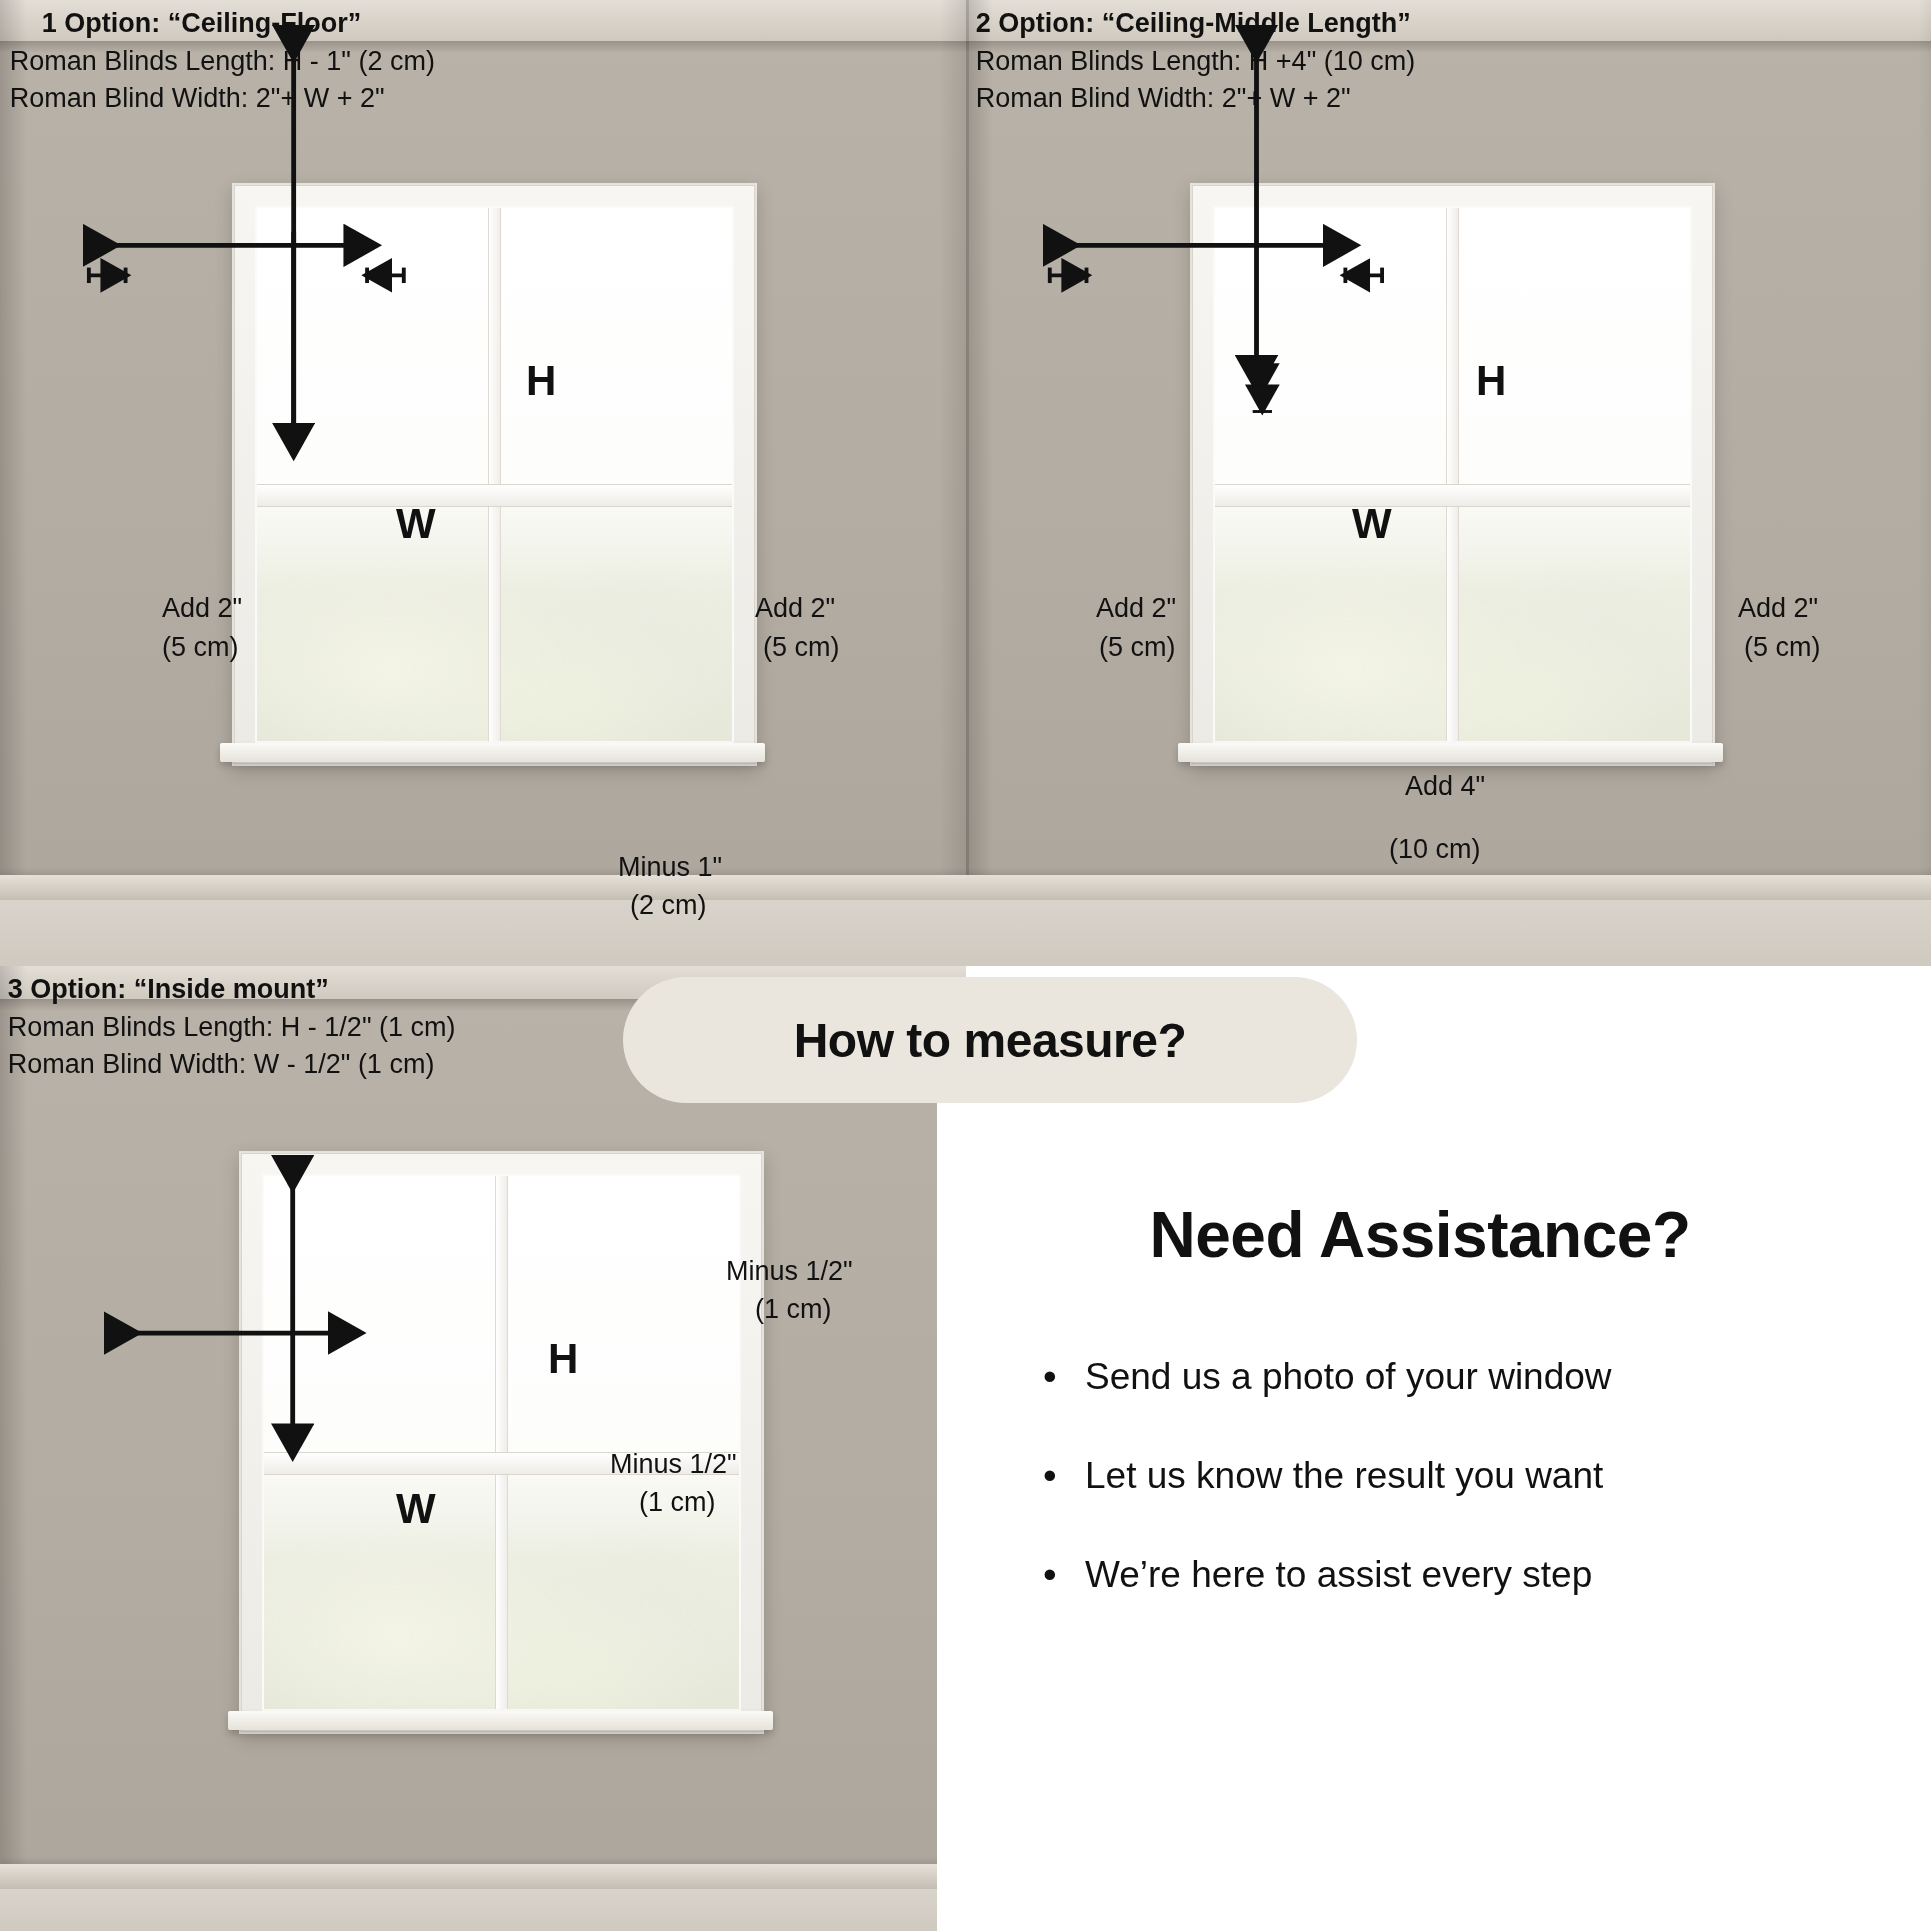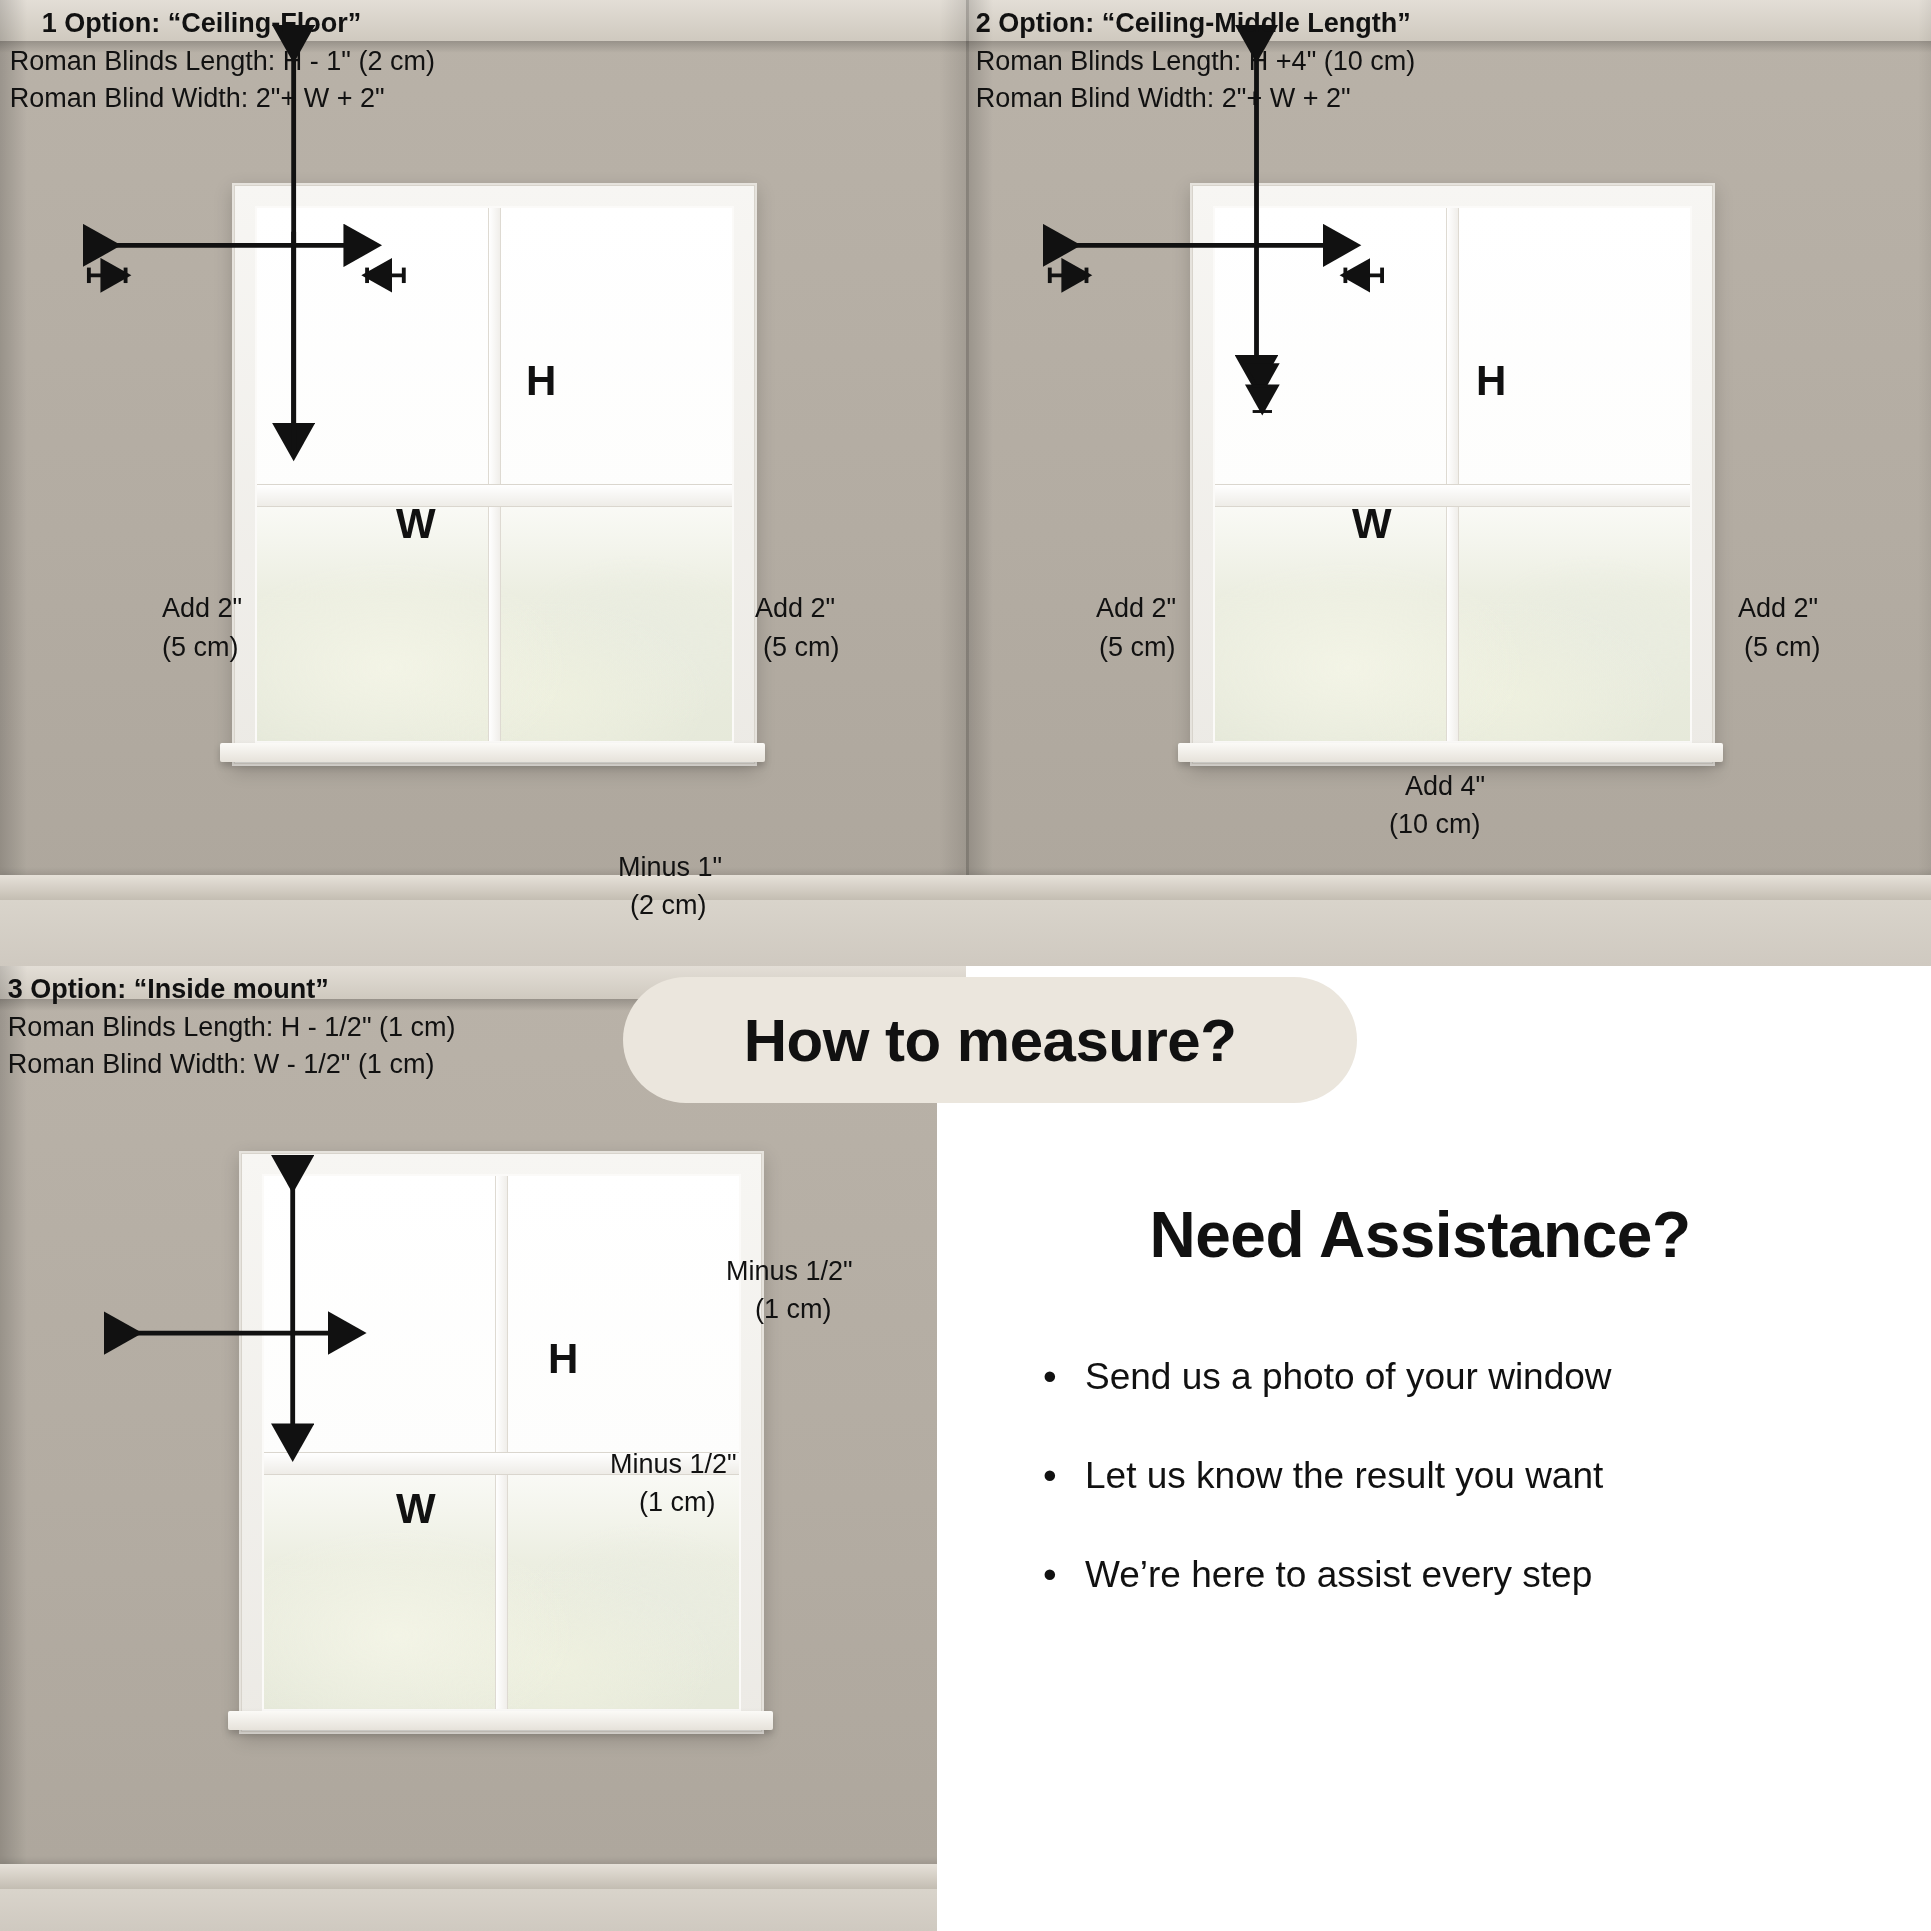--- a/index.html
+++ b/index.html
@@ -161,21 +161,21 @@
     width: 734px;
     height: 126px;
     background: #ebe6dd;
     border-radius: 64px;
     display: flex;
     align-items: center;
     justify-content: center;
     z-index: 40;
   }
   #banner .banner-text {
-    font-size: 60px;
+    font-size: 48px;
     font-weight: bold;
     color: #111;
     letter-spacing: -0.5px;
   }
 
   
   #assist {
     position: absolute;
     left: 937px;
     top: 1101px;
@@ -326,21 +326,21 @@
 
     <div class="label-big" style="left:510px; top:357px;">H</div>
     <div class="label-big" style="left:386px; top:500px;">W</div>
 
     <div class="ann" style="left:130px; top:591px;">Add 2"</div>
     <div class="ann" style="left:133px; top:630px;">(5 cm)</div>
     <div class="ann" style="left:772px; top:591px;">Add 2"</div>
     <div class="ann" style="left:778px; top:630px;">(5 cm)</div>
 
     <div class="ann" style="left:439px; top:769px;">Add 4"</div>
-    <div class="ann" style="left:423px; top:807px;">(10 cm)</div>
+    <div class="ann" style="left:423px; top:832px;">(10 cm)</div>
   </div>
 
   <div class="panel" id="panel3">
     <div class="wall"></div>
     <div class="ceiling" style="height:33px;"></div>
     <div class="ceiling-shadow" style="top:33px;"></div>
     <div class="corner-left"></div>
     <div class="floorline" style="top:898px;"></div>
     <div class="floor" style="top:923px; height:42px;"></div>
 

